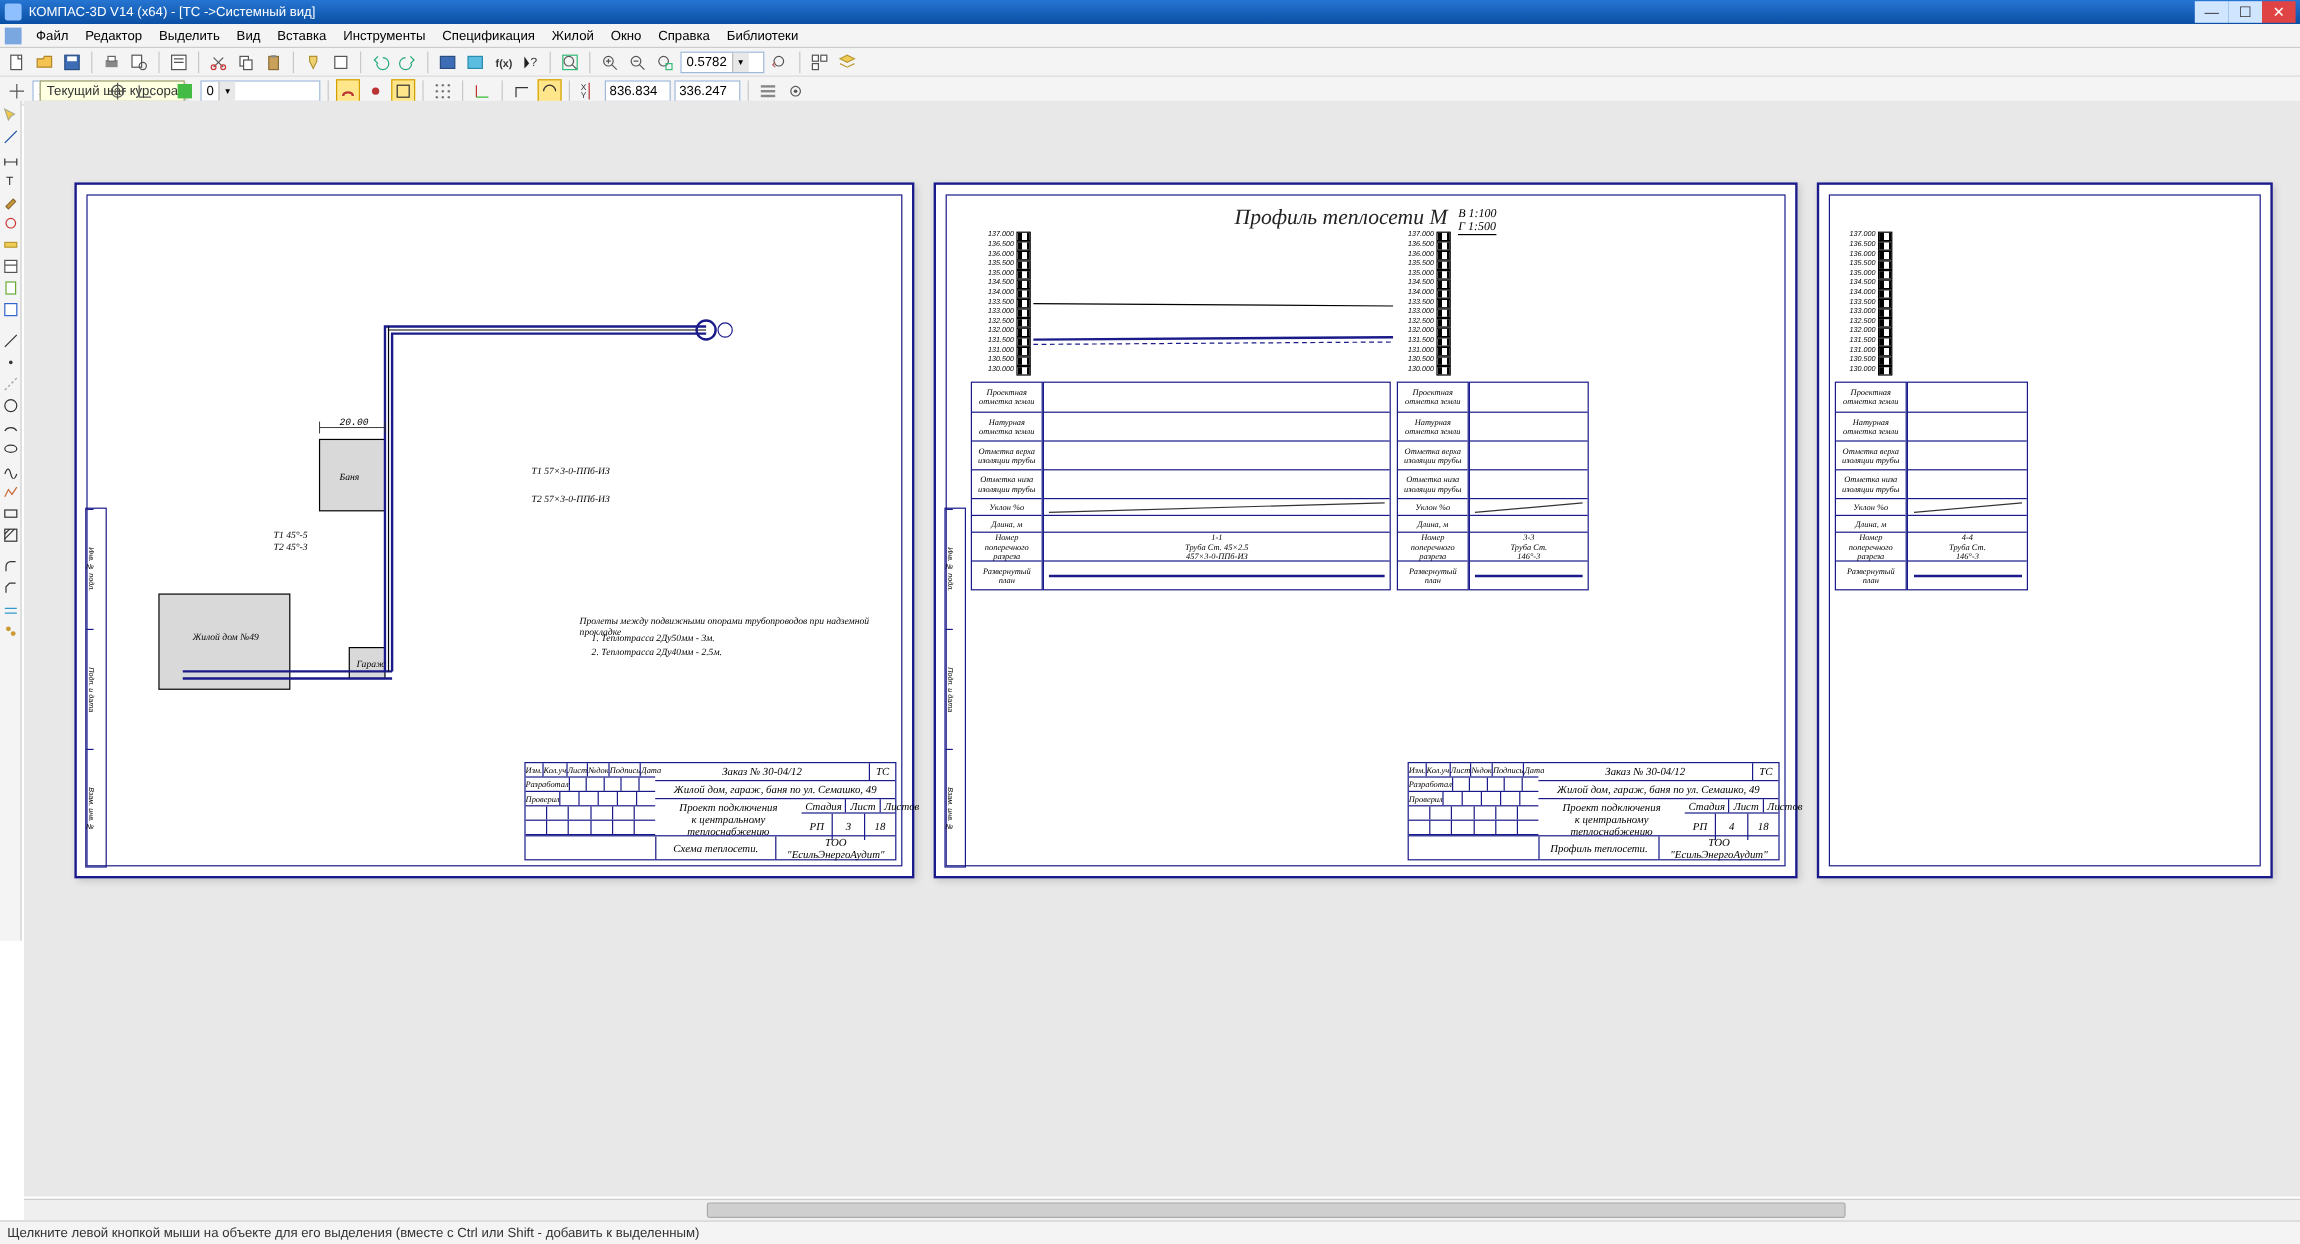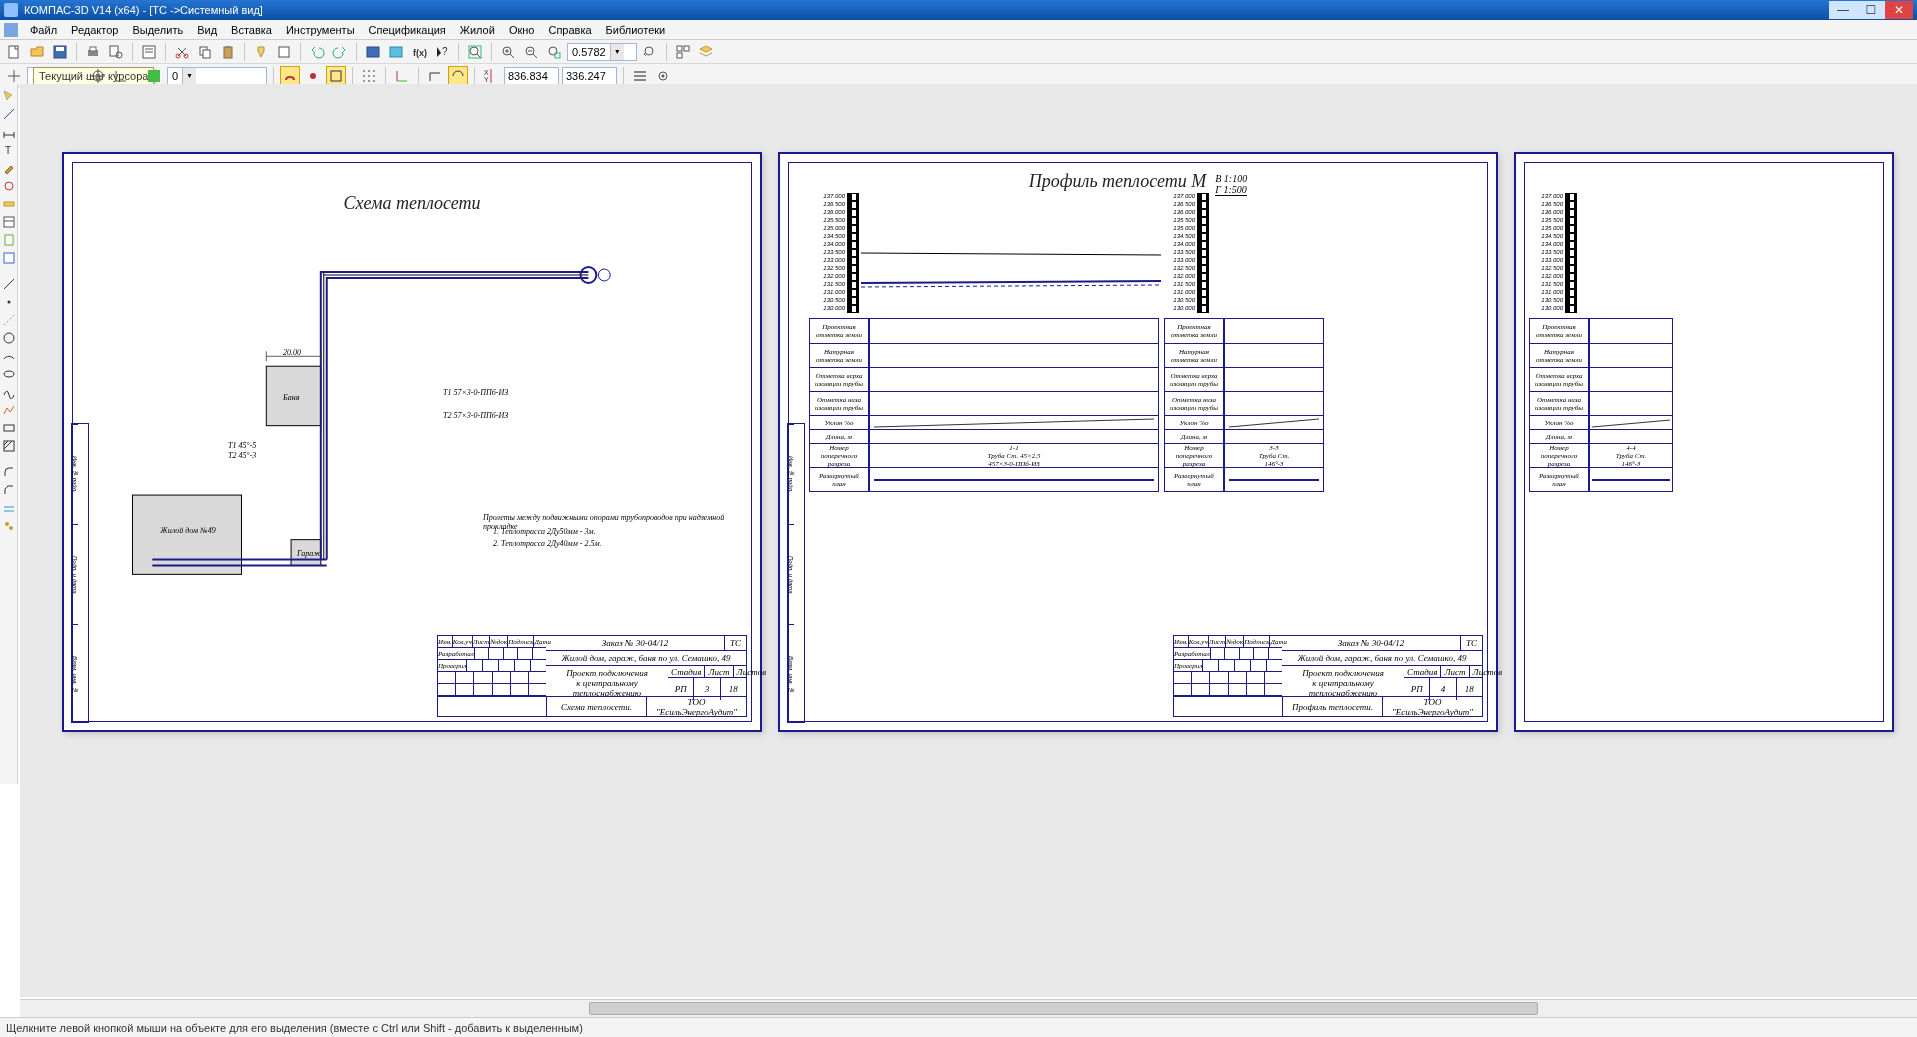--- a/index.html
+++ b/index.html
@@ -524,21 +524,20 @@
 <div class="draw-area">
   <div class="canvas-scroll">
 
     <div class="sheet sheet1">
       <div class="sheet-inner">
         <div class="edge-strip" style="left:-2px; top:260px; height:300px;">
           <div class="estrip-cell">Инв. № подл.</div>
           <div class="estrip-cell">Подп. и дата</div>
           <div class="estrip-cell">Взам. инв. №</div>
         </div>
-        <div class="dwg-title" style="position:absolute; left:0; right:0; top:30px;">Схема теплосети</div>
 
         <svg class="cad-lines" viewBox="0 0 684 564">
 
           <rect x="195" y="205" width="55" height="60" fill="#d9d9d9" stroke="#000"></rect>
           <rect x="60" y="335" width="110" height="80" fill="#d9d9d9" stroke="#000"></rect>
           <rect x="220" y="380" width="30" height="26" fill="#d9d9d9" stroke="#000"></rect>
 
           <g stroke="#1a1a8a" stroke-width="2" fill="none">
             <path d="M250 400 L250 110 L520 110"></path>
             <path d="M256 400 L256 116 L520 116"></path>
@@ -556,21 +555,21 @@
 
           <g stroke="#333" fill="none" stroke-width="0.8">
             <line x1="195" y1="195" x2="250" y2="195"></line>
             <line x1="195" y1="190" x2="195" y2="200"></line>
             <line x1="250" y1="190" x2="250" y2="200"></line>
           </g>
         </svg>
         <div class="small-note" style="position:absolute; left:210px; top:230px;">Баня</div>
         <div class="small-note" style="position:absolute; left:85px; top:363px; text-align:center; width:60px;">Жилой дом №49</div>
         <div class="small-note" style="position:absolute; left:224px; top:386px;">Гараж</div>
-        <div class="small-note" style="position:absolute; left:210px; top:185px;">20.00</div>
+        <div class="small-note" style="position:absolute; left:210px; top:185px;font-family:Liberation Mono, monospace;">20.00</div>
         <div class="small-note" style="position:absolute; left:370px; top:225px;">Т1 57×3-0-ППб-ИЗ</div>
         <div class="small-note" style="position:absolute; left:370px; top:248px;">Т2 57×3-0-ППб-ИЗ</div>
         <div class="small-note" style="position:absolute; left:155px; top:278px;">Т1 45°-5</div>
         <div class="small-note" style="position:absolute; left:155px; top:288px;font-style:italic;">Т2 45°-3</div>
 
         <div class="small-note" style="position:absolute; left:410px; top:350px; width:270px;">Пролеты между подвижными опорами трубопроводов при надземной прокладке</div>
         <div class="small-note" style="position:absolute; left:420px; top:364px;">1. Теплотрасса 2Ду50мм - 3м.</div>
         <div class="small-note" style="position:absolute; left:420px; top:376px;">2. Теплотрасса 2Ду40мм - 2.5м.</div>
 
         <div class="stamp">
@@ -1021,21 +1020,21 @@
         <div class="prof-table" style="left:4px; top:155px; width:60px;">
           <div class="prow">Проектная отметка земли</div>
           <div class="prow">Натурная отметка земли</div>
           <div class="prow">Отметка верха изоляции трубы</div>
           <div class="prow">Отметка низа изоляции трубы</div>
           <div class="prow" style="height:14px;">Уклон %о</div>
           <div class="prow" style="height:14px;">Длина, м</div>
           <div class="prow">Номер поперечного разреза</div>
           <div class="prow">Развернутый план</div>
         </div>
-        <div class="prof-table" style="left:64px; top:155px; width:84px;">
+        <div class="prof-table" style="left:64px; top:155px; width:101px;">
           <div class="prow"></div>
             <div class="prow"></div>
             <div class="prow"></div>
             <div class="prow"></div>
           <div class="prow" style="height:14px;">
               <svg width="90" height="12">
                 <line x1="0" y1="10" x2="90" y2="2" stroke="#333"></line>
               </svg>
             </div>
           <div class="prow" style="height:14px;"></div>

